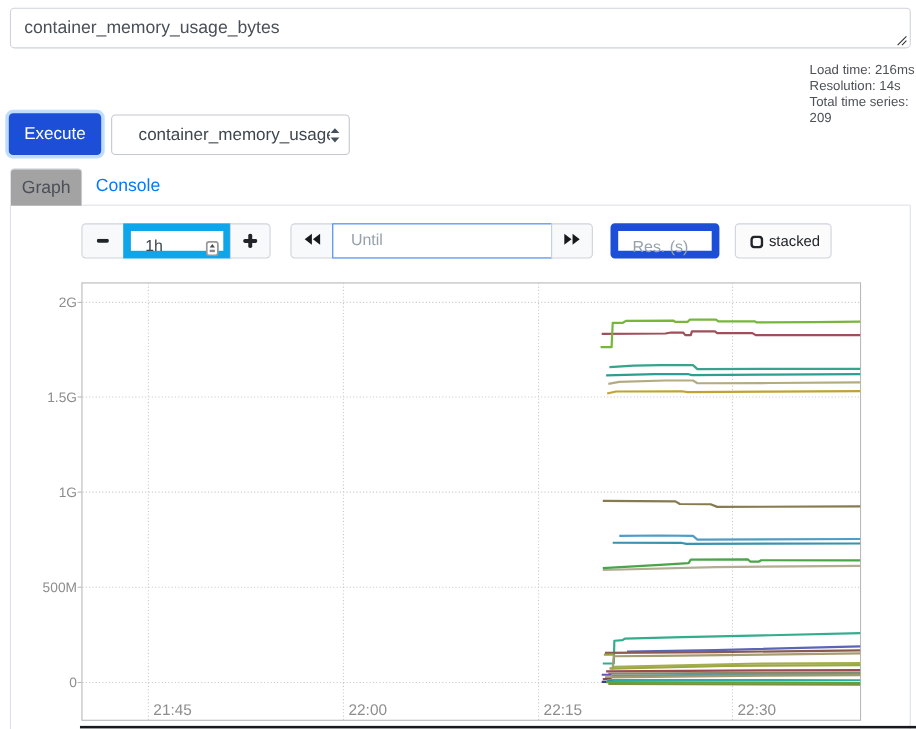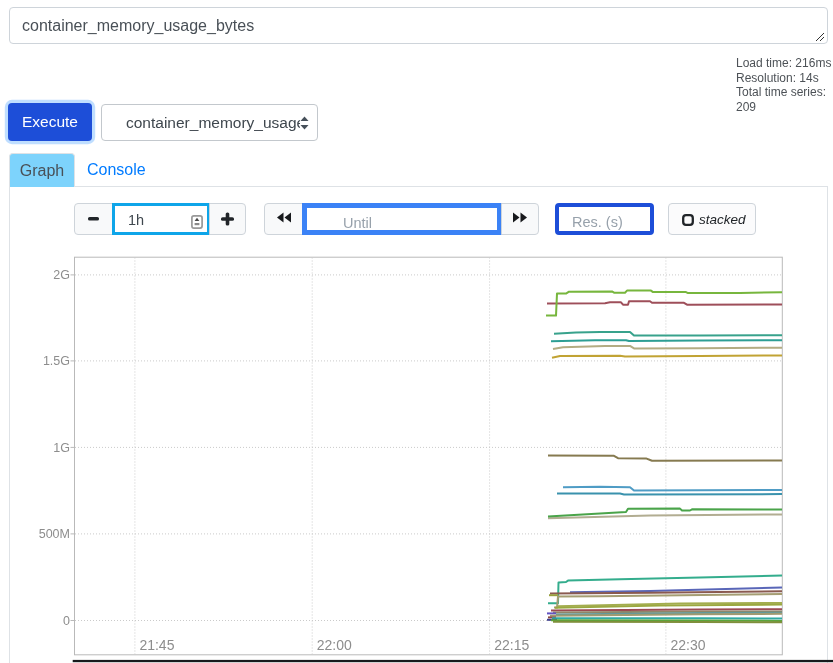--- a/index.html
+++ b/index.html
@@ -24,67 +24,67 @@
 
 <div class="abs" style="left:101px; top:104px; width:217px; height:37px; border:1px solid #c3c8cd; border-radius:4px; background:#fff;">
   <div style="position:absolute; left:24px; top:9px; width:174px; overflow:hidden; white-space:nowrap; font-size:15.5px; color:#3f474e;">container_memory_usage_bytes</div>
   <svg class="abs" style="right:7px; top:10px;" width="11" height="16" viewBox="0 0 11 16">
     <path d="M1.5 6 L5.5 1.5 L9.5 6 Z" fill="#46505a"></path>
     <path d="M1.5 10 L5.5 14.5 L9.5 10 Z" fill="#46505a"></path>
   </svg>
 </div>
 
 <div class="abs" style="left:75px; top:186px; width:753px; height:1px; background:#dee2e6;"></div>
-<div class="abs" style="left:9px; top:153px; width:66px; height:34px; background:#7dd3fc; border:1px solid #dee2e6; border-bottom:none; border-radius:4px 4px 0 0; text-align:center; font-size:16px; color:#495057; line-height:33px;">Graph</div>
+<div class="abs" style="left:9px; top:153px; width:66px; height:34px; background:#a3a3a3; border:1px solid #dee2e6; border-bottom:none; border-radius:4px 4px 0 0; text-align:center; font-size:16px; color:#495057; line-height:33px;">Graph</div>
 <div class="abs" style="left:87px; top:153px; height:33px; font-size:16px; color:#007bff; line-height:33px;text-align:center;">Console</div>
 
 <div class="abs" style="left:9px; top:187px; width:1px; height:476px; background:#dee2e6;"></div>
 <div class="abs" style="left:827px; top:187px; width:1px; height:476px; background:#dee2e6;"></div>
 
 <div class="abs" style="left:74px; top:203px; width:39px; height:32px; background:#f8f9fa; border:1px solid #ced4da; border-radius:4px 0 0 4px;"></div>
 <svg class="abs" style="left:88px; top:217px;" width="11" height="4" viewBox="0 0 11 4">
     <rect x="0" y="0" width="11" height="3.6" rx="1.6" fill="#212529"></rect>
   </svg>
-<div class="abs" style="left:112px; top:203px; width:98px; height:32px; background:#fff; border:3px solid #0ea5e9;">
+<div class="abs" style="left:112px; top:203px; width:98px; height:32px; background:#fff; border:7px solid #0ea5e9;">
   <div style="padding:6px 0 0 13px; font-size:14.5px; color:#3f474e;">1h</div>
   <svg class="abs" style="right:4px; top:9px;" width="12" height="14" viewBox="0 0 12 14">
     <rect x="0.9" y="0.9" width="10.2" height="12.2" rx="2" fill="#fff" stroke="#989898" stroke-width="1.7"></rect>
     <path d="M3.6 6 L6 2.8 L8.4 6 Z" fill="#4a4a4a"></path>
     <rect x="3.6" y="8" width="4.8" height="2.2" fill="#8a8a8a"></rect>
   </svg>
 </div>
 <div class="abs" style="left:209px; top:203px; width:37px; height:32px; background:#f8f9fa; border:1px solid #ced4da; border-radius:0 4px 4px 0;"></div>
 <svg class="abs" style="left:221px; top:212px;" width="13" height="14" viewBox="0 0 13 14">
     <rect x="0" y="5.2" width="13" height="3.6" rx="1.6" fill="#212529"></rect>
     <rect x="4.7" y="0.5" width="3.6" height="13" rx="1.6" fill="#212529"></rect>
   </svg>
 
 <div class="abs" style="left:264px; top:203px; width:39px; height:32px; background:#f8f9fa; border:1px solid #ced4da; border-radius:4px 0 0 4px;"></div>
 <svg class="abs" style="left:276px; top:212px;" width="16" height="11" viewBox="0 0 16 11">
   <path d="M7.5 0.5 L7.5 10.5 L1 5.5 Z" fill="#17191c"></path>
   <path d="M15 0.5 L15 10.5 L8.5 5.5 Z" fill="#17191c"></path>
 </svg>
-<div class="abs" style="left:302px; top:203px; width:200px; height:32px; background:#fff; border:5px solid #3b82f6;padding-left:20px;">
+<div class="abs" style="left:302px; top:203px; width:200px; height:32px; background:#fff; border:1px solid #3b82f6;">
   <div style="padding:7px 0 0 16px; font-size:14.5px; color:#97a1ab;">Until</div>
 </div>
 <div class="abs" style="left:501px; top:203px; width:38px; height:32px; background:#f8f9fa; border:1px solid #ced4da; border-radius:0 4px 4px 0;"></div>
 <svg class="abs" style="left:512px; top:212px;" width="16" height="11" viewBox="0 0 16 11">
   <path d="M1 0.5 L1 10.5 L7.5 5.5 Z" fill="#17191c"></path>
   <path d="M8.5 0.5 L8.5 10.5 L15 5.5 Z" fill="#17191c"></path>
 </svg>
 
-<div class="abs" style="left:555px; top:203px; width:99px; height:32px; background:#fff; border:4px solid #1d4ed8; border-radius:4px;">
+<div class="abs" style="left:555px; top:203px; width:99px; height:32px; background:#fff; border:7px solid #1d4ed8; border-radius:4px;">
   <div style="padding:7px 0 0 13px; font-size:14.5px; color:#97a1ab;">Res. (s)</div>
 </div>
 
 <div class="abs" style="left:668px; top:203px; width:88px; height:32px; background:#fbfbfc; border:1px solid #ced4da; border-radius:4px;">
   <svg class="abs" style="left:12.5px; top:9.5px;" width="12" height="12" viewBox="0 0 12 12">
     <rect x="1.2" y="1.2" width="9.6" height="9.6" rx="2.8" fill="none" stroke="#212529" stroke-width="2.3"></rect>
   </svg>
-  <div style="padding:7.5px 0 0 30px; font-size:13.5px; color:#212529;font-style:italic;">stacked</div>
+  <div style="padding:7.5px 0 0 30px; font-size:13.5px; color:#212529;">stacked</div>
 </div>
 
 <svg class="abs" style="left:0; top:0;" width="833" height="663" viewBox="0 0 833 663">
 
   <rect x="74.5" y="257.2" width="707.8" height="397.6" fill="none" stroke="#b9b9b9" stroke-width="1"></rect>
 
   <g stroke="#cacaca" stroke-width="1" stroke-dasharray="1,2">
     <line x1="75" y1="274.9" x2="782" y2="274.9"></line>
     <line x1="75" y1="360.9" x2="782" y2="360.9"></line>
     <line x1="75" y1="447.4" x2="782" y2="447.4"></line>

